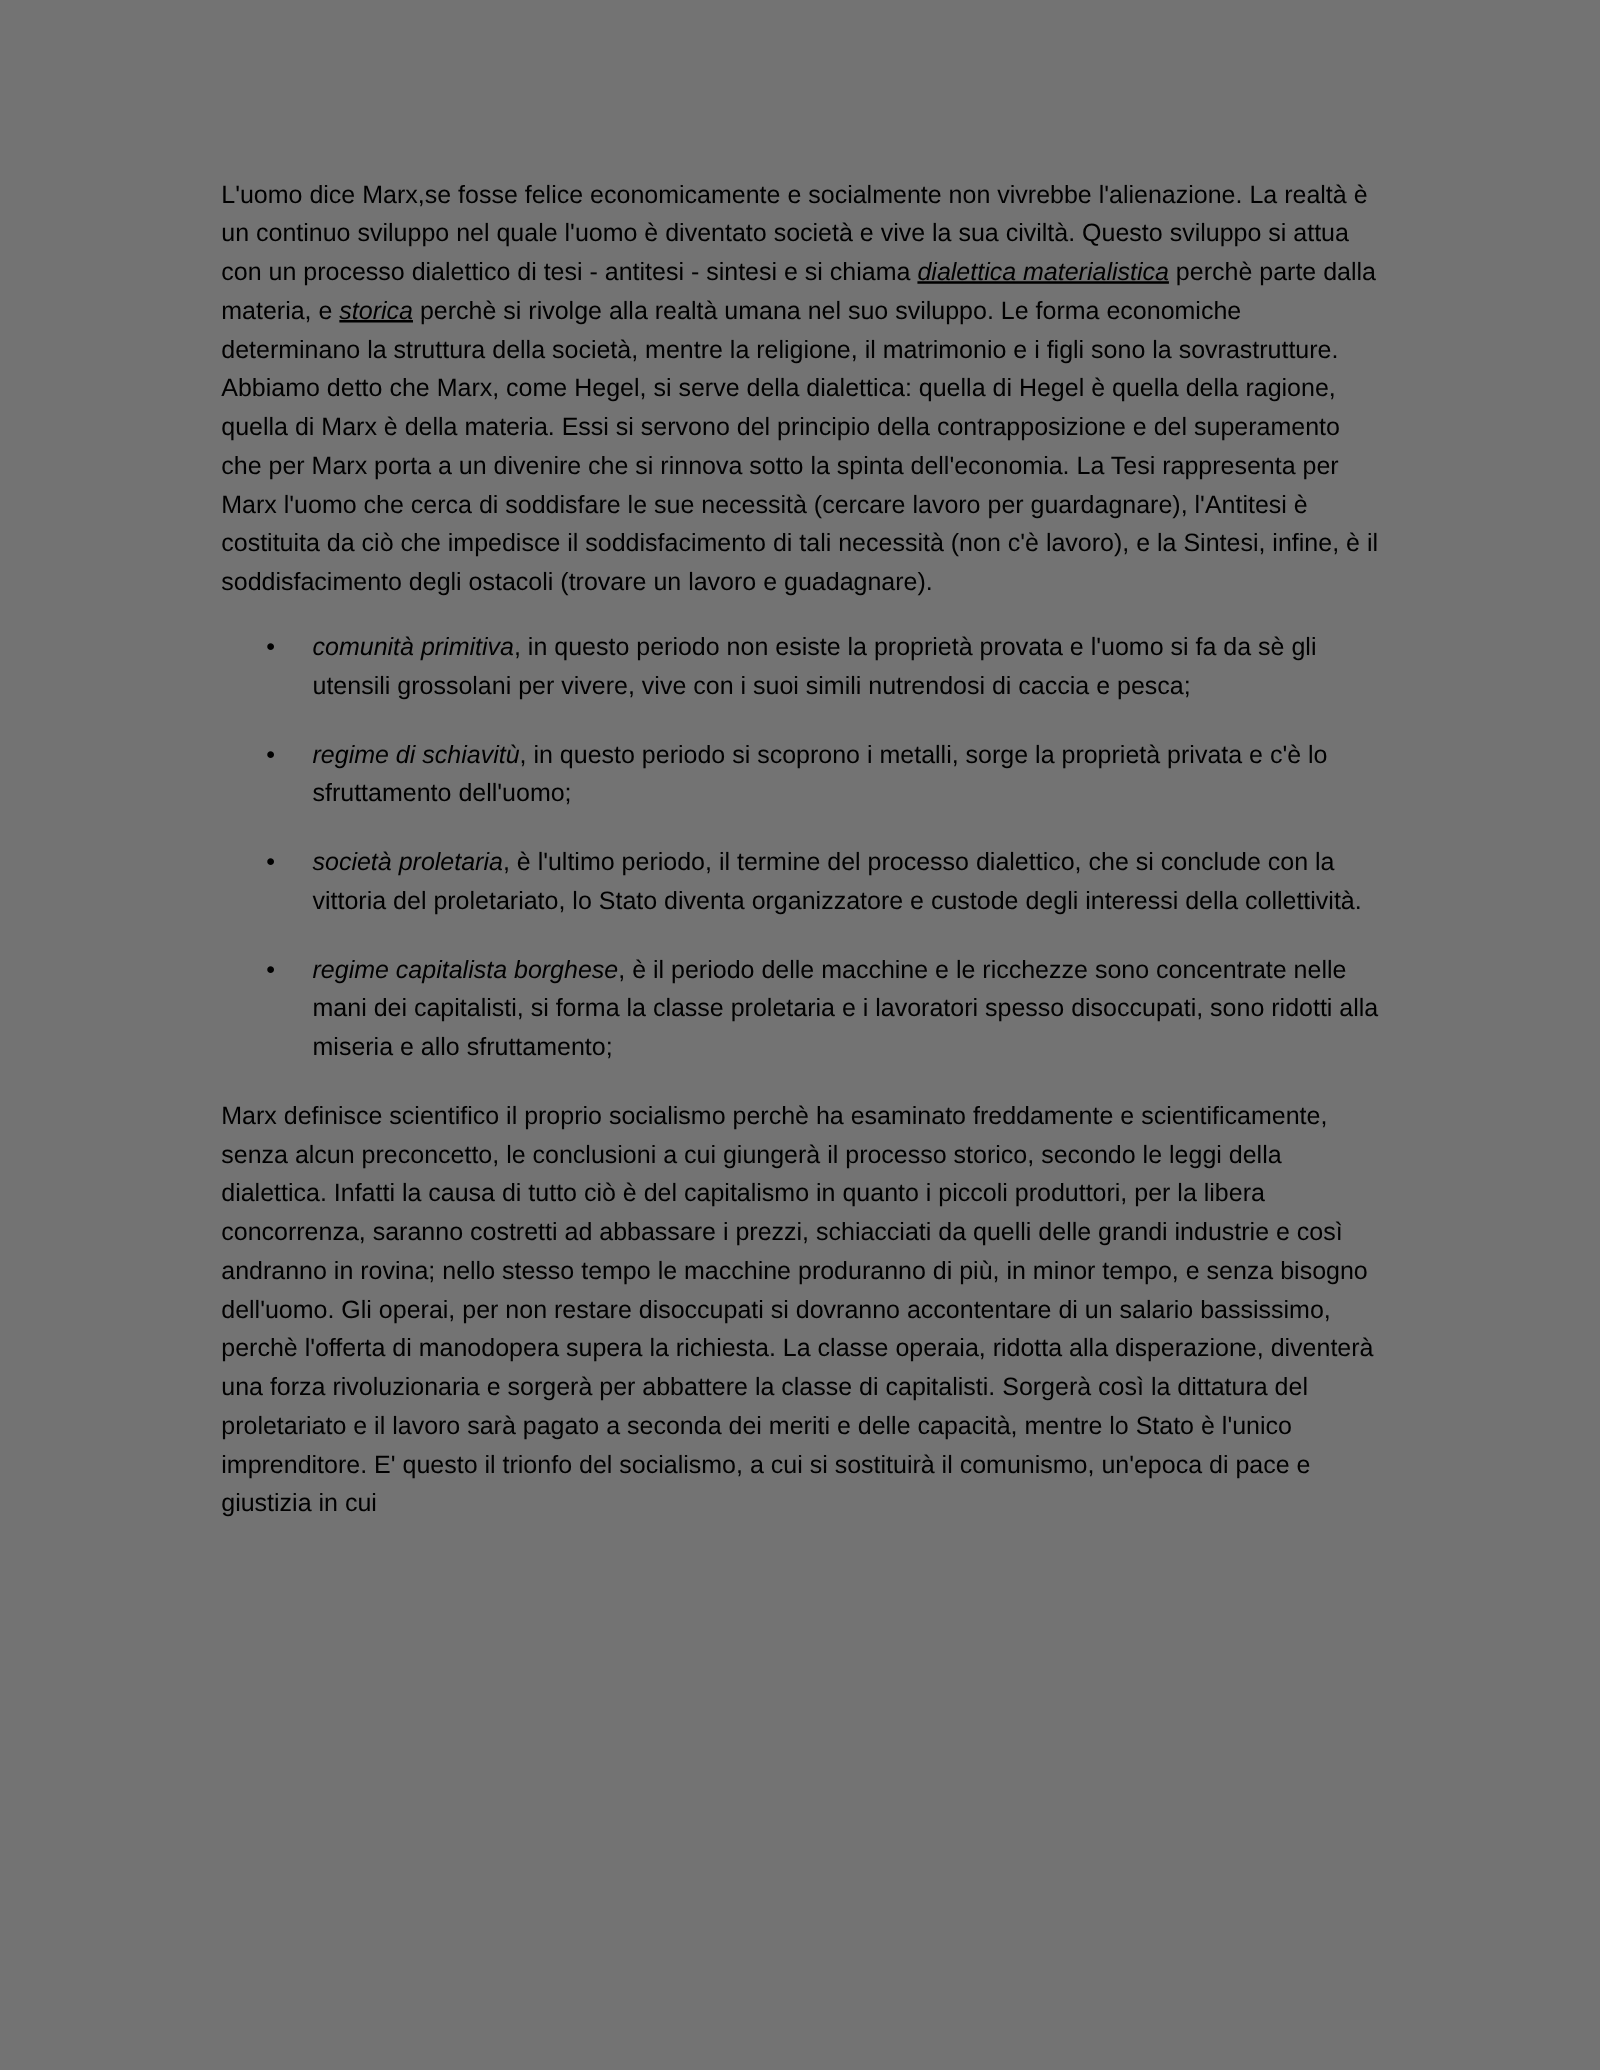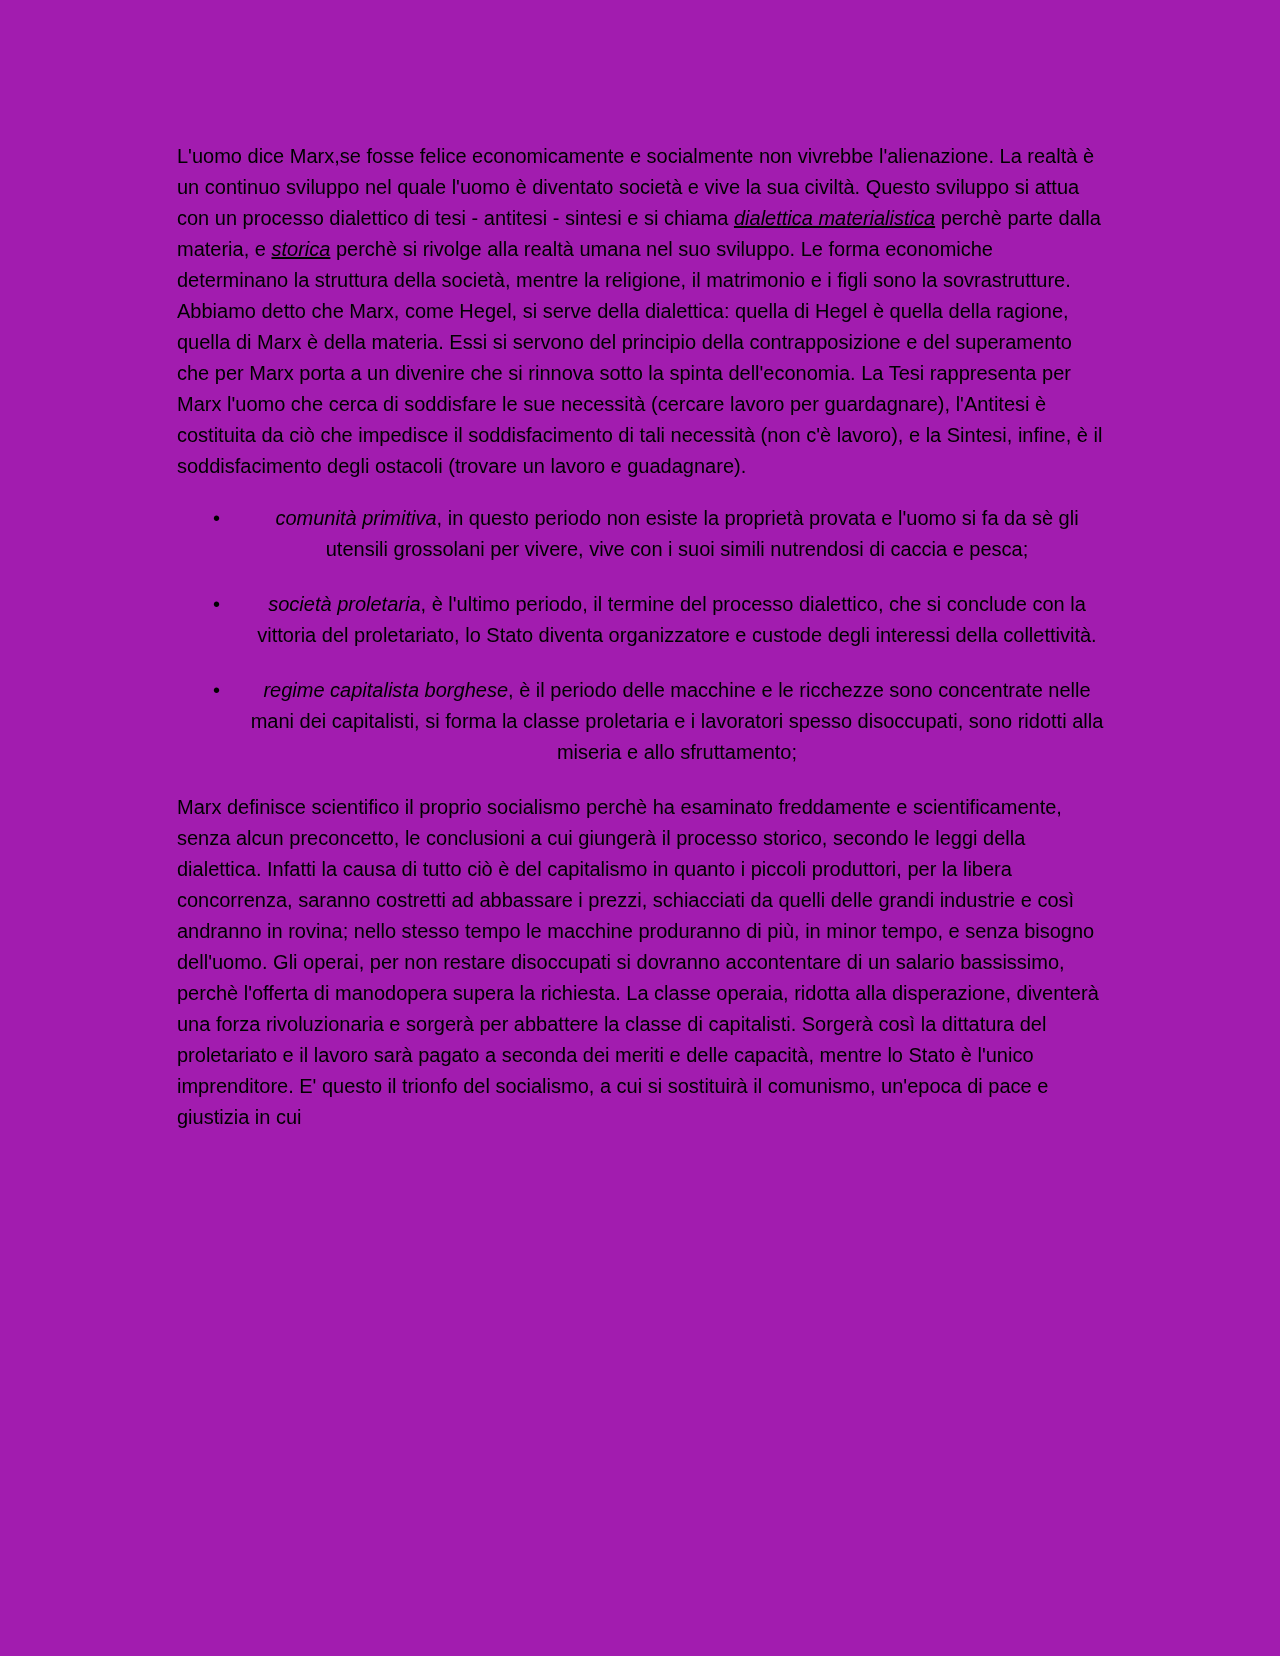--- a/index.html
+++ b/index.html
@@ -4,42 +4,41 @@
 <style>
   html, body {
     margin: 0;
     padding: 0;
     background: #ffffff;
   }
   .page {
     position: relative;
     width: 1280px;
     height: 1656px;
-    background: #a21caf;
+    background: #737373;
     color: #000000;
     font-family: "Liberation Sans", sans-serif;
     font-size: 20px;
     line-height: 31px;
     box-sizing: border-box;
     padding: 141px 176px 0 177px;
     overflow: hidden;
   }
   .para {
     margin: 0 0 17px 0;
     text-align: left;
   }
   ul.stages {
     list-style: none;
     margin: 21px 0 17px 0;
     padding: 0 0 0 73px;
   }
   ul.stages li {
     position: relative;
     margin: 0 0 24px 0;
-    text-align: center;
   }
   ul.stages li::before {
     content: "\2022";
     position: absolute;
     left: -37px;
     top: 0;
     font-size: 20px;
     line-height: 31px;
     color: #000000;
   }
@@ -49,18 +48,19 @@
 </style>
 </head>
 <body>
 
 <div class="page">
   <p class="para"><span class="seg normal">L'uomo dice Marx,se fosse felice economicamente e socialmente non vivrebbe l'alienazione. La realtà è un continuo sviluppo nel quale l'uomo è diventato società e vive la sua civiltà. Questo sviluppo si attua con un processo dialettico di tesi - antitesi - sintesi e si chiama </span><span class="seg italic_underline">dialettica materialistica</span><span class="seg normal"> perchè parte dalla materia, e </span><span class="seg italic_underline">storica</span><span class="seg normal"> perchè si rivolge alla realtà umana nel suo sviluppo. Le forma economiche determinano la struttura della società, mentre la religione, il matrimonio e i figli sono la sovrastrutture. Abbiamo detto che Marx, come Hegel, si serve della dialettica: quella di Hegel è quella della ragione, quella di Marx è della materia. Essi si servono del principio della contrapposizione e del superamento che per Marx porta a un divenire che si rinnova sotto la spinta dell'economia. La Tesi rappresenta per Marx l'uomo che cerca di soddisfare le sue necessità (cercare lavoro per guardagnare), l'Antitesi è costituita da ciò che impedisce il soddisfacimento di tali necessità (non c'è lavoro), e la Sintesi, infine, è il soddisfacimento degli ostacoli (trovare un lavoro e guadagnare).</span></p>
 
 
   <ul class="stages">
       <li><span class="seg italic">comunità primitiva</span><span class="seg normal">, in questo periodo non esiste la proprietà provata e l'uomo si fa da sè gli utensili grossolani per vivere, vive con i suoi simili nutrendosi di caccia e pesca;</span></li>
+      <li><span class="seg italic">regime di schiavitù</span><span class="seg normal">, in questo periodo si scoprono i metalli, sorge la proprietà privata e c'è lo sfruttamento dell'uomo;</span></li>
       <li><span class="seg italic">società proletaria</span><span class="seg normal">, è l'ultimo periodo, il termine del processo dialettico, che si conclude con la vittoria del proletariato, lo Stato diventa organizzatore e custode degli interessi della collettività.</span></li>
       <li><span class="seg italic">regime capitalista borghese</span><span class="seg normal">, è il periodo delle macchine e le ricchezze sono concentrate nelle mani dei capitalisti, si forma la classe proletaria e i lavoratori spesso disoccupati, sono ridotti alla miseria e allo sfruttamento;</span></li>
     </ul>
 
   <p class="para"><span class="seg normal">Marx definisce scientifico il proprio socialismo perchè ha esaminato freddamente e scientificamente, senza alcun preconcetto, le conclusioni a cui giungerà il processo storico, secondo le leggi della dialettica. Infatti la causa di tutto ciò è del capitalismo in quanto i piccoli produttori, per la libera concorrenza, saranno costretti ad abbassare i prezzi, schiacciati da quelli delle grandi industrie e così andranno in rovina; nello stesso tempo le macchine produranno di più, in minor tempo, e senza bisogno dell'uomo. Gli operai, per non restare disoccupati si dovranno accontentare di un salario bassissimo, perchè l'offerta di manodopera supera la richiesta. La classe operaia, ridotta alla disperazione, diventerà una forza rivoluzionaria e sorgerà per abbattere la classe di capitalisti. Sorgerà così la dittatura del proletariato e il lavoro sarà pagato a seconda dei meriti e delle capacità, mentre lo Stato è l'unico imprenditore. E' questo il trionfo del socialismo, a cui si sostituirà il comunismo, un'epoca di pace e giustizia in cui</span></p>
 </div>
 
 </body></html>

